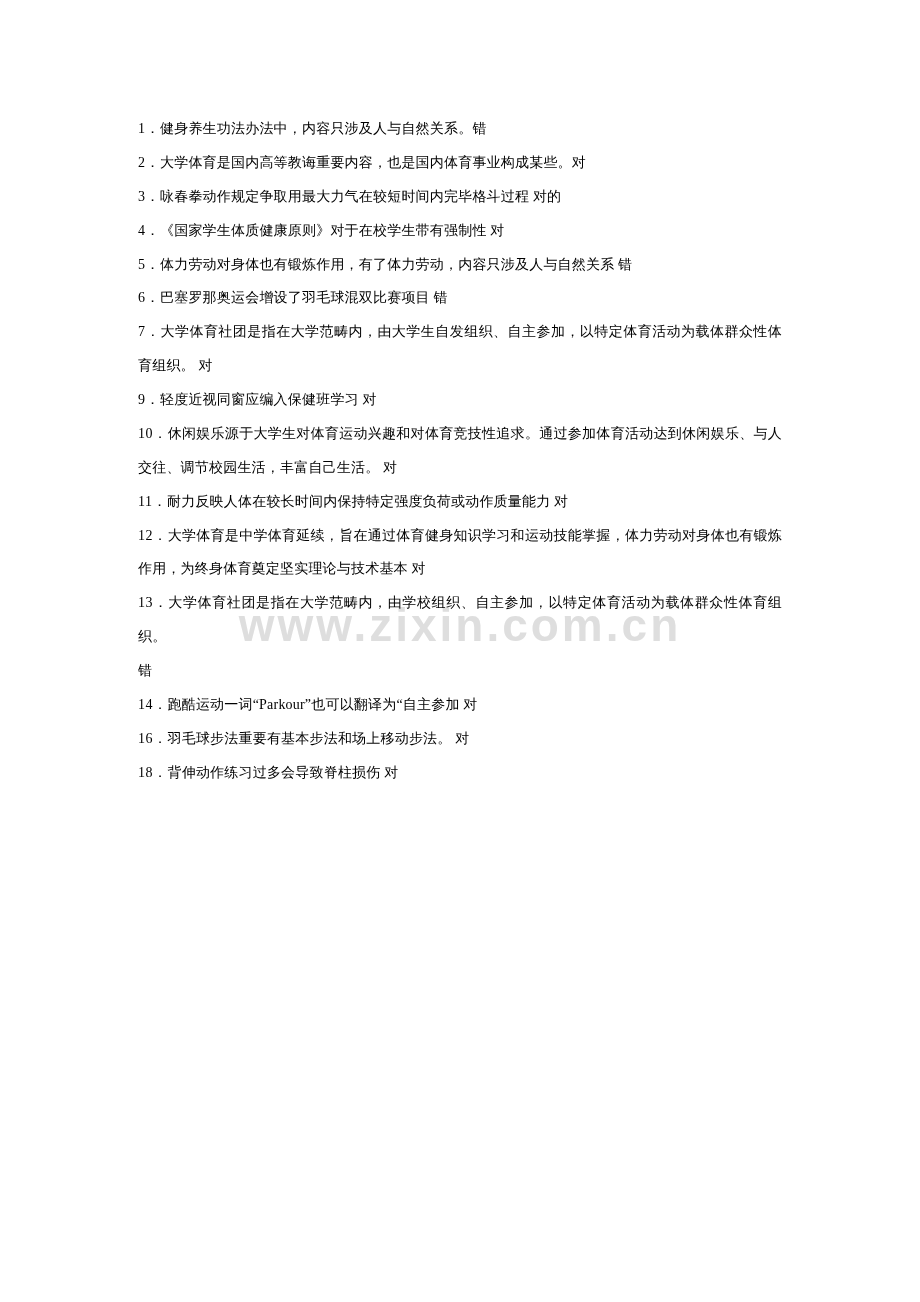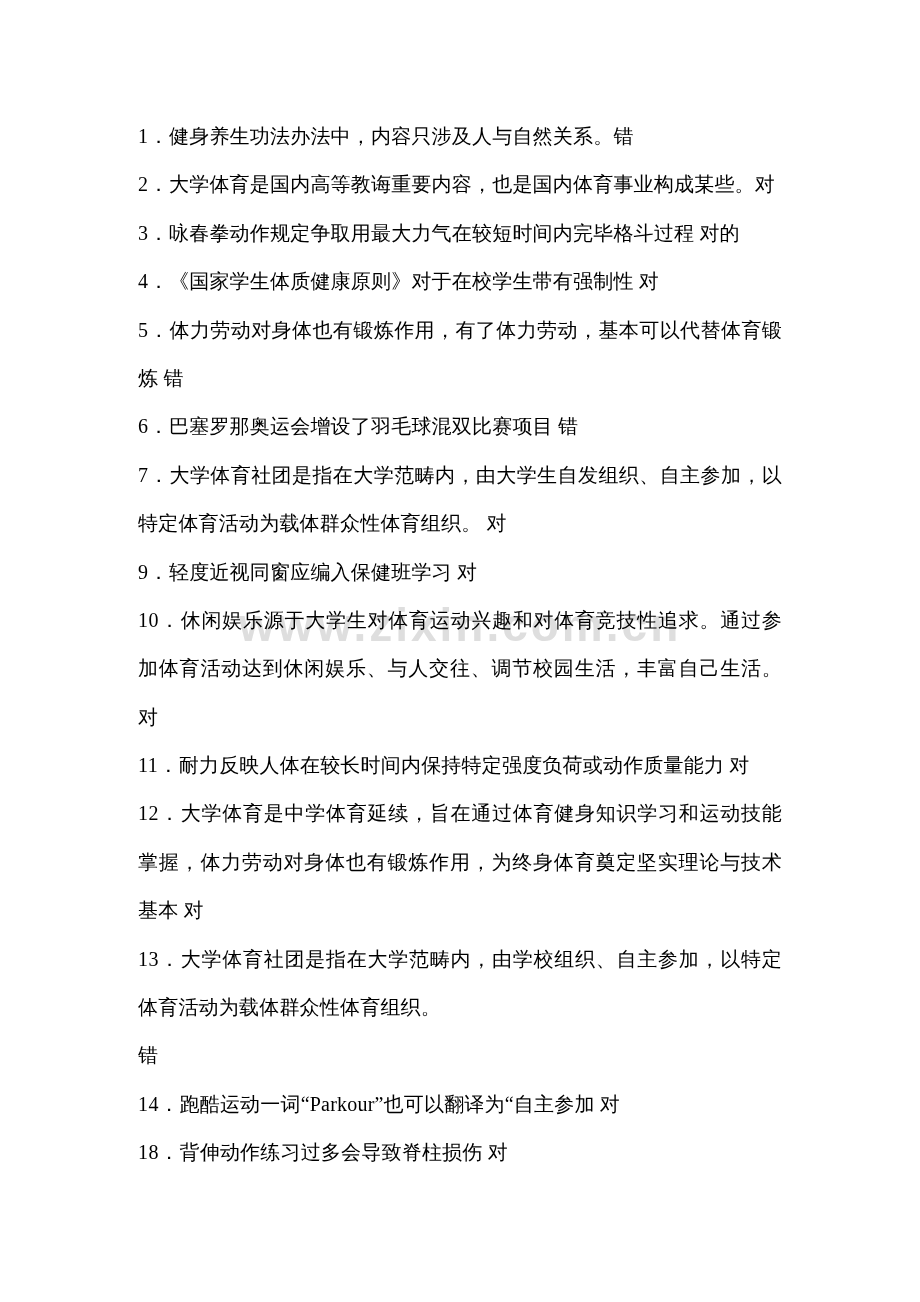--- a/index.html
+++ b/index.html
@@ -20,21 +20,21 @@
     width: 920px;
     height: 1302px;
     box-sizing: border-box;
     padding: 112px 138px 60px 138px;
   }
   .doc-body {
     position: relative;
     z-index: 2;
   }
   .q-item {
-    font-size: 20px;
+    font-size: 14px;
     line-height: 2.42;
     text-align: justify;
     letter-spacing: 0.2px;
     margin: 0 0 0 0;
   }
   .q-item .num {
     letter-spacing: 0.5px;
   }
   .watermark {
     position: absolute;
@@ -59,26 +59,27 @@
 
 <div class="page">
 
   <div class="watermark">www.zixin.com.cn</div>
 
   <div class="doc-body">
     <p class="q-item"><span class="num">1．</span><span>健身养生功法办法中，内容只涉及人与自然关系。错</span></p>
     <p class="q-item"><span class="num">2．</span><span>大学体育是国内高等教诲重要内容，也是国内体育事业构成某些。对</span></p>
     <p class="q-item"><span class="num">3．</span><span>咏春拳动作规定争取用最大力气在较短时间内完毕格斗过程  对的</span></p>
     <p class="q-item"><span class="num">4．</span><span>《国家学生体质健康原则》对于在校学生带有强制性  对</span></p>
-    <p class="q-item"><span class="num">5．</span><span>体力劳动对身体也有锻炼作用，有了体力劳动，基本可以代替体育锻炼  错</span></p>
+    <p class="q-item"><span class="num">5．</span><span>体力劳动对身体也有锻炼作用，有了体力劳动，内容只涉及人与自然关系  错</span></p>
     <p class="q-item"><span class="num">6．</span><span>巴塞罗那奥运会增设了羽毛球混双比赛项目  错</span></p>
     <p class="q-item"><span class="num">7．</span><span>大学体育社团是指在大学范畴内，由大学生自发组织、自主参加，以特定体育活动为载体群众性体育组织。  对</span></p>
     <p class="q-item"><span class="num">9．</span><span>轻度近视同窗应编入保健班学习  对</span></p>
     <p class="q-item"><span class="num">10．</span><span>休闲娱乐源于大学生对体育运动兴趣和对体育竞技性追求。通过参加体育活动达到休闲娱乐、与人交往、调节校园生活，丰富自己生活。  对</span></p>
     <p class="q-item"><span class="num">11．</span><span>耐力反映人体在较长时间内保持特定强度负荷或动作质量能力  对</span></p>
     <p class="q-item"><span class="num">12．</span><span>大学体育是中学体育延续，旨在通过体育健身知识学习和运动技能掌握，体力劳动对身体也有锻炼作用，为终身体育奠定坚实理论与技术基本  对</span></p>
     <p class="q-item"><span class="num">13．</span><span>大学体育社团是指在大学范畴内，由学校组织、自主参加，以特定体育活动为载体群众性体育组织。</span></p>
     <p class="q-item"><span class="num"></span><span>错</span></p>
     <p class="q-item"><span class="num">14．</span><span>跑酷运动一词“Parkour”也可以翻译为“自主参加  对</span></p>
+    <p class="q-item"><span class="num">16．</span><span>羽毛球步法重要有基本步法和场上移动步法。  对</span></p>
     <p class="q-item"><span class="num">18．</span><span>背伸动作练习过多会导致脊柱损伤  对</span></p>
   </div>
 
 </div>
 
 </body></html>

